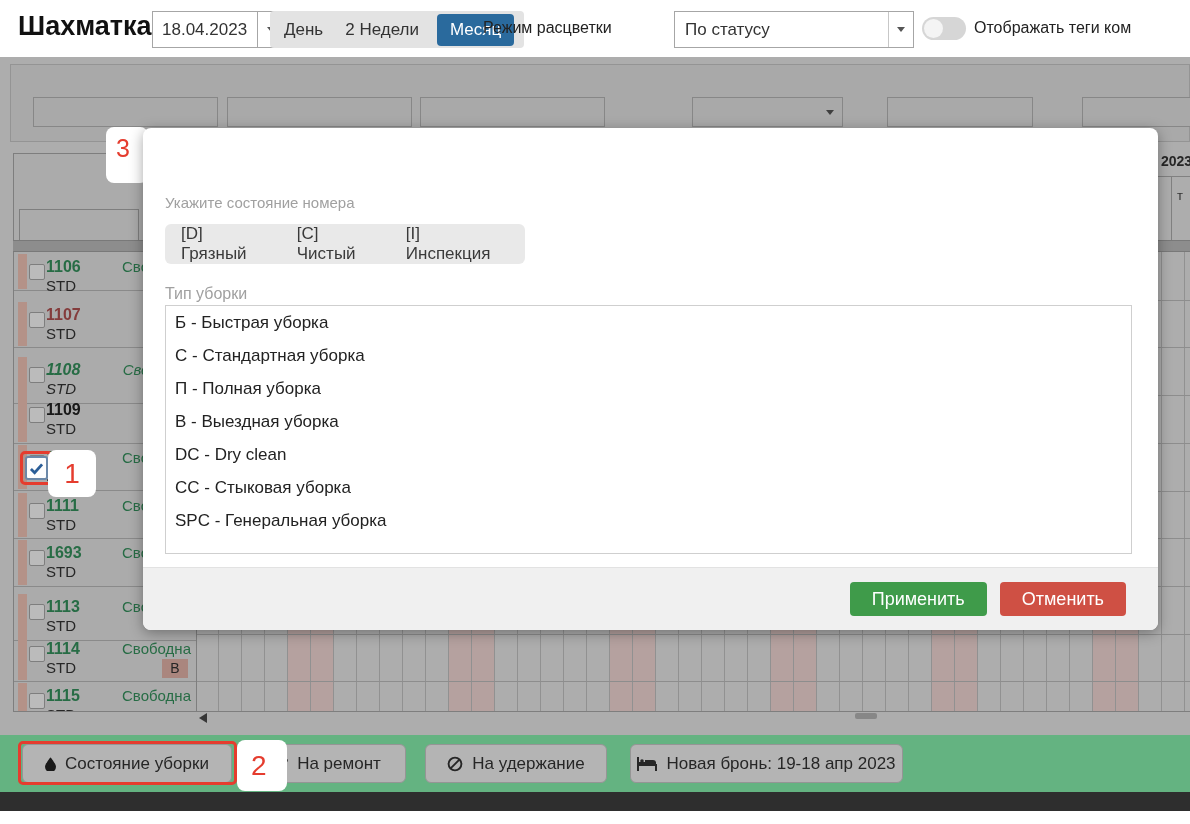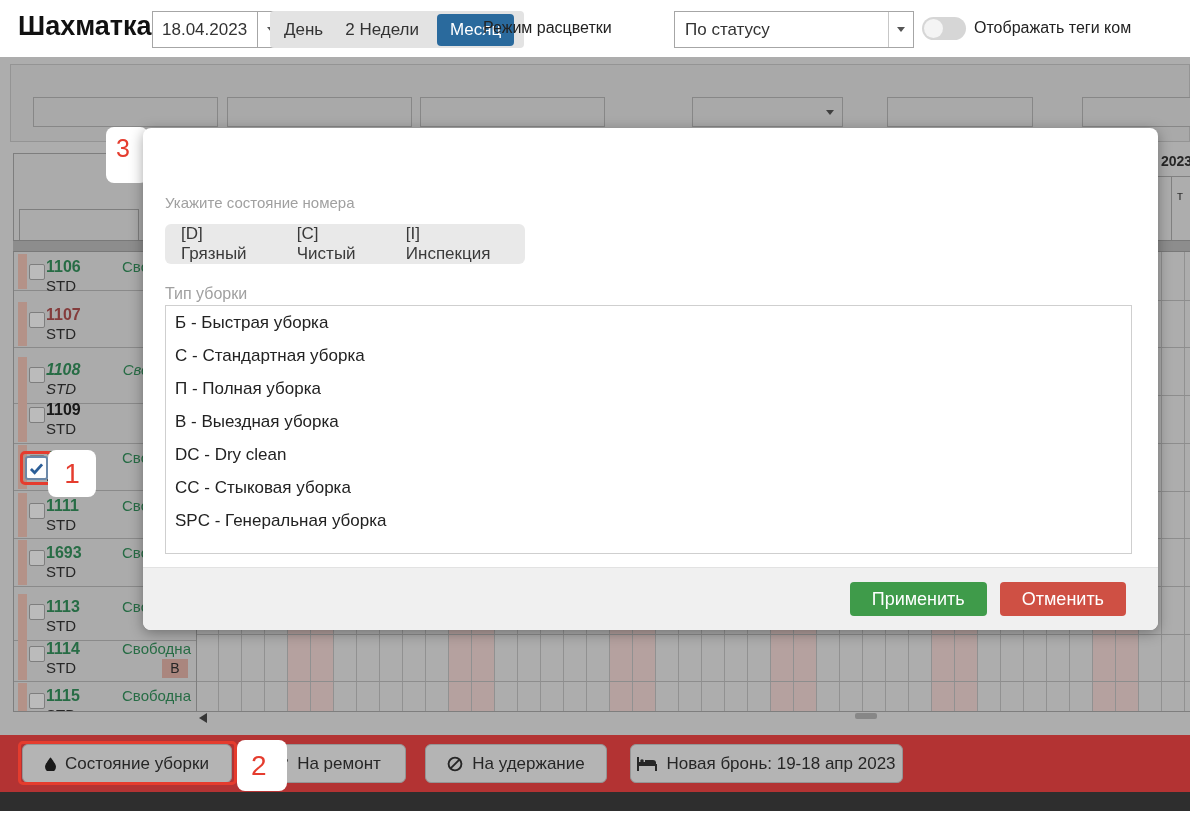--- a/index.html
+++ b/index.html
@@ -60,21 +60,21 @@
   .hfrag{position:absolute;left:1177px;top:188px;font-size:13px;color:#444;z-index:10}
   .hline{position:absolute;left:1157px;top:176px;width:33px;height:1px;background:#adadad;z-index:10}
   .vline{position:absolute;left:1171px;top:177px;width:1px;height:63px;background:#adadad;z-index:10}
 
   
   .scroll-left{position:absolute;left:199px;top:713px;width:0;height:0;z-index:10;
      border-top:5px solid transparent;border-bottom:5px solid transparent;border-right:8px solid #4a4a4a}
   .scroll-thumb{position:absolute;left:855px;top:713px;width:22px;height:6px;background:#b5b5b5;border-radius:2px;z-index:10}
 
   
-  .toolbar{position:absolute;left:0;top:735px;width:1190px;height:57px;background:#ef4444;z-index:10}
+  .toolbar{position:absolute;left:0;top:735px;width:1190px;height:57px;background:#86efac;z-index:10}
   .tbtn{position:absolute;top:9px;height:39px;background:#f1f1f1;border:1px solid #c7c7c7;border-radius:6px;
         display:flex;align-items:center;justify-content:center;gap:9px;font-size:17px;color:#333}
   .darkbar{position:absolute;left:0;top:792px;width:1190px;height:19px;background:#3e3e3e;z-index:10}
   .whitestrip{position:absolute;left:0;top:811px;width:1190px;height:13px;background:#fff;z-index:60}
 
   
   .overlay{position:absolute;left:0;top:57px;width:1190px;height:754px;background:rgba(0,0,0,0.25);z-index:50}
 
   
   .modal{position:absolute;left:143px;top:128px;width:1015px;height:502px;background:#fff;border-radius:8px;

